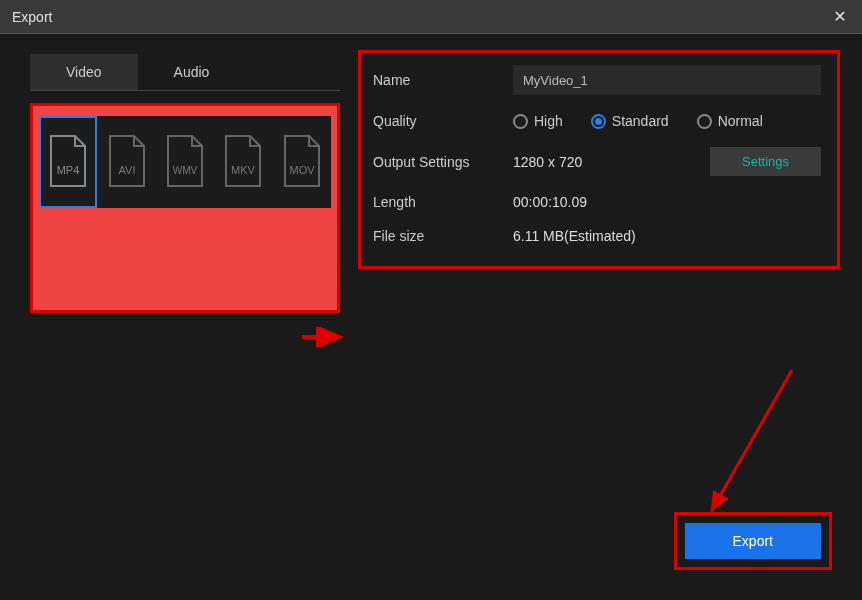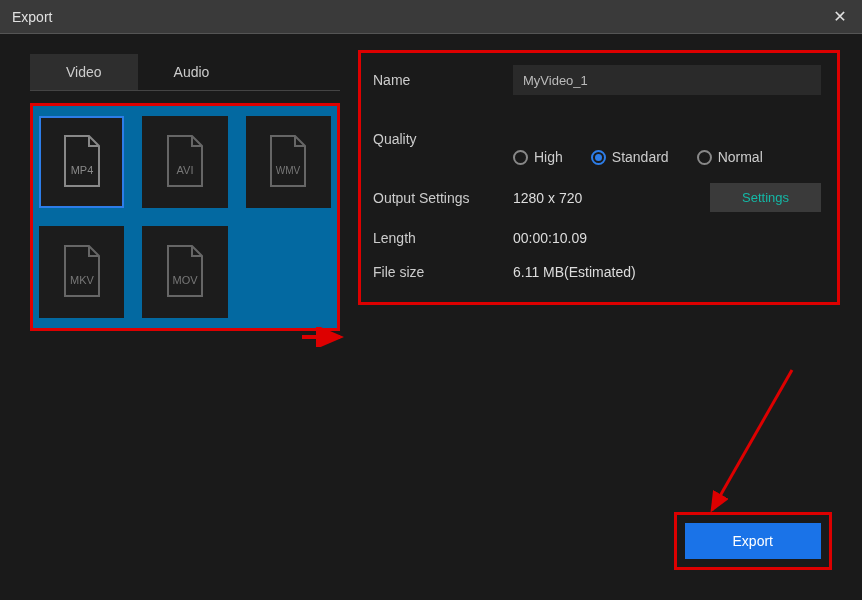--- a/index.html
+++ b/index.html
@@ -21,44 +21,44 @@
     .left-pane { width: 350px; padding: 20px 10px 37px 30px; }
     .tabs { display: flex; border-bottom: 1px solid #444; }
     .tab {
       padding: 10px 36px; font-size: 14px; color: #ccc;
       cursor: pointer;
     }
     .tab.active { background: #2e2e2e; }
     .format-area {
       border: 3px solid #d00; margin-top: 12px;
       padding: 10px 6px;
-      display: grid; grid-template-columns: repeat(3, 1fr);
+      display: grid; grid-template-columns: repeat(5, 1fr);
       grid-template-rows: repeat(2, 92px);
-      gap: 18px;
-      background: #0369a1;
+      gap: 0;
+      background: #ef4444;
     }
     .format-tile {
       background: #1c1c1c; display: flex; align-items: center;
       justify-content: center; cursor: pointer;
     }
     .format-tile.selected { border: 2px solid #2d7de8; }
     .file-icon-svg { width: 46px; height: 56px; }
     .right-pane { flex: 1; padding: 16px 22px 20px 8px; position: relative; }
     .settings-box { border: 3px solid #d00; padding: 12px 16px 18px 12px; }
     .row { display: flex; align-items: center; margin-bottom: 18px; }
     .row-label { width: 124px; text-align: left; margin-right: 16px; font-size: 14px; color: #ccc; }
     .input {
       flex: 1; background: #2a2a2a; color: #bbb;
       border: none; padding: 0 10px; font-size: 13px; height: 30px;
     }
     .browse-icon {
       width: 22px; height: 18px; margin-left: 8px; cursor: pointer;
       display: inline-flex;
     }
-    .radio-group { display: flex; gap: 28px; align-items: center; margin-top: 36px; }
+    .radio-group { display: flex; gap: 28px; align-items: center; }
     .radio-item { display: flex; align-items: center; gap: 6px; cursor: pointer; font-size: 14px; }
     .radio-circle {
       width: 15px; height: 15px; border-radius: 50%;
       border: 2px solid #888; display: inline-flex;
       align-items: center; justify-content: center;
     }
     .radio-circle.checked { border-color: #2d7de8; }
     .radio-dot { width: 7px; height: 7px; border-radius: 50%; background: #2d7de8; }
     .static-val { font-size: 14px; color: #ddd; }
     .settings-btn {

